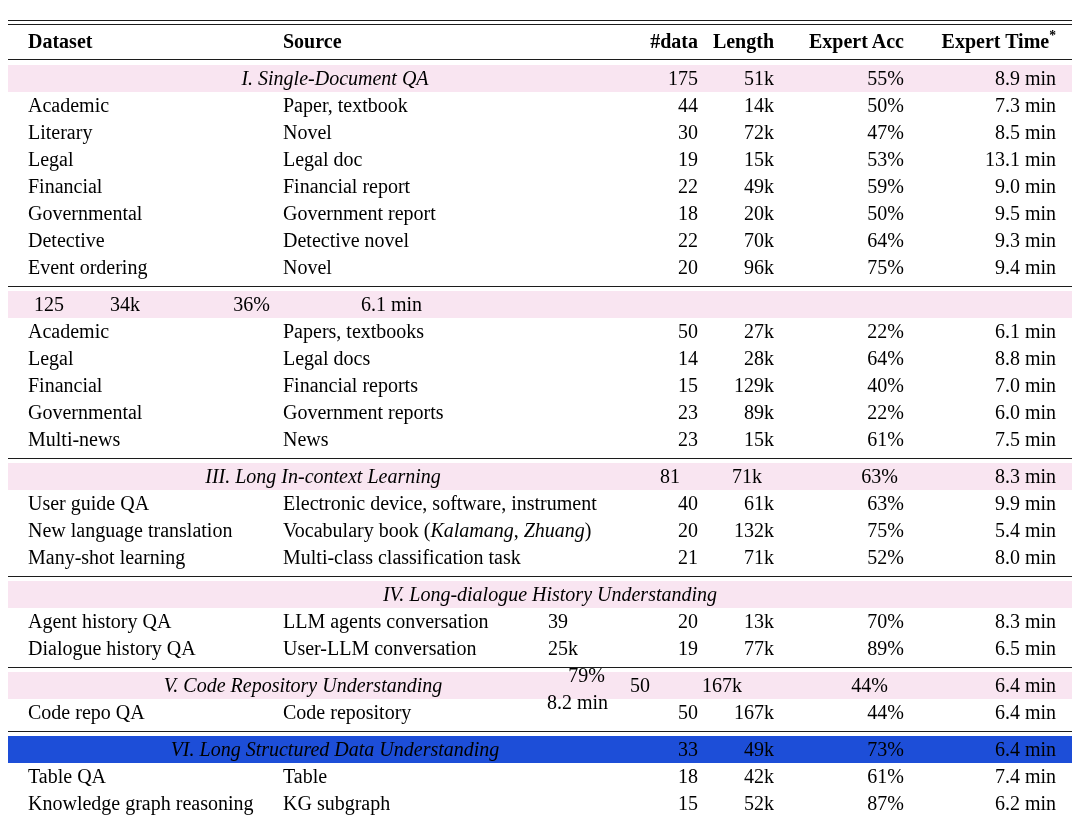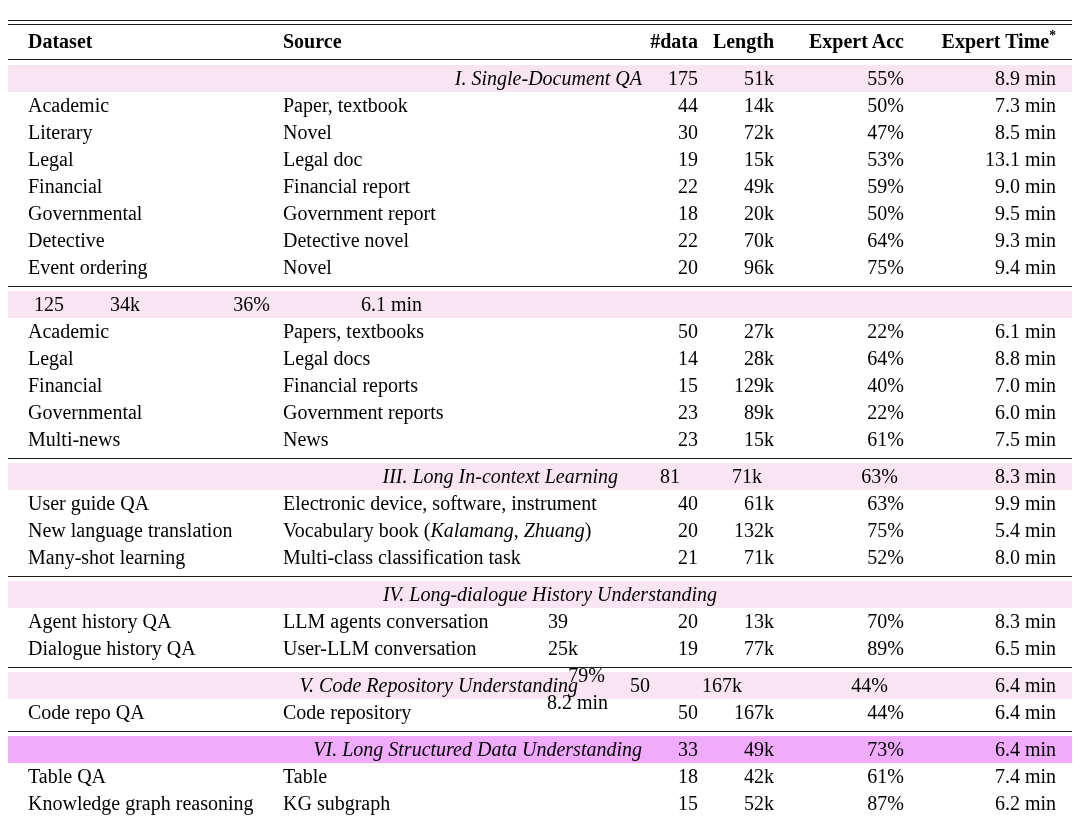--- a/index.html
+++ b/index.html
@@ -52,21 +52,21 @@
     font-weight: bold;
   }
   .section-row {
     font-style: italic;
   }
   .section-row .num {
     font-style: normal;
   }
   .c1 { width: 255px; padding-left: 20px; box-sizing: content-box; text-align: left; }
   .c2 { flex: 1; text-align: left; }
-  .ctitle { flex: 1; padding-left: 20px; text-align: right; }
+  .ctitle { flex: 1; padding-left: 20px; text-align: center; }
   .c3 { width: 56px;  text-align: right; }
   .c4 { width: 76px;  text-align: right; }
   .c5 { width: 130px; text-align: right; }
   .c6 { width: 152px; text-align: right; padding-right: 16px; }
   sup.note {
     font-size: 0.68em;
     vertical-align: super;
     line-height: 0;
   }
 </style>
@@ -265,21 +265,21 @@
       </div>
       <div class="row">
         <div class="c1">Code repo QA</div>
         <div class="c2"><span>Code repository</span></div>
         <div class="c3">50</div>
         <div class="c4">167k</div>
         <div class="c5">44%</div>
         <div class="c6">6.4 min</div>
       </div>
       <div class="rule section-rule"></div>
-      <div class="row section-row" style="background: #f0abfc;">
+      <div class="row section-row" style="background: #1d4ed8;">
         <div class="ctitle">VI. Long Structured Data Understanding</div>
         <div class="c3 num">33</div>
         <div class="c4 num">49k</div>
         <div class="c5 num">73%</div>
         <div class="c6 num">6.4 min</div>
       </div>
       <div class="row">
         <div class="c1">Table QA</div>
         <div class="c2"><span>Table</span></div>
         <div class="c3">18</div>

